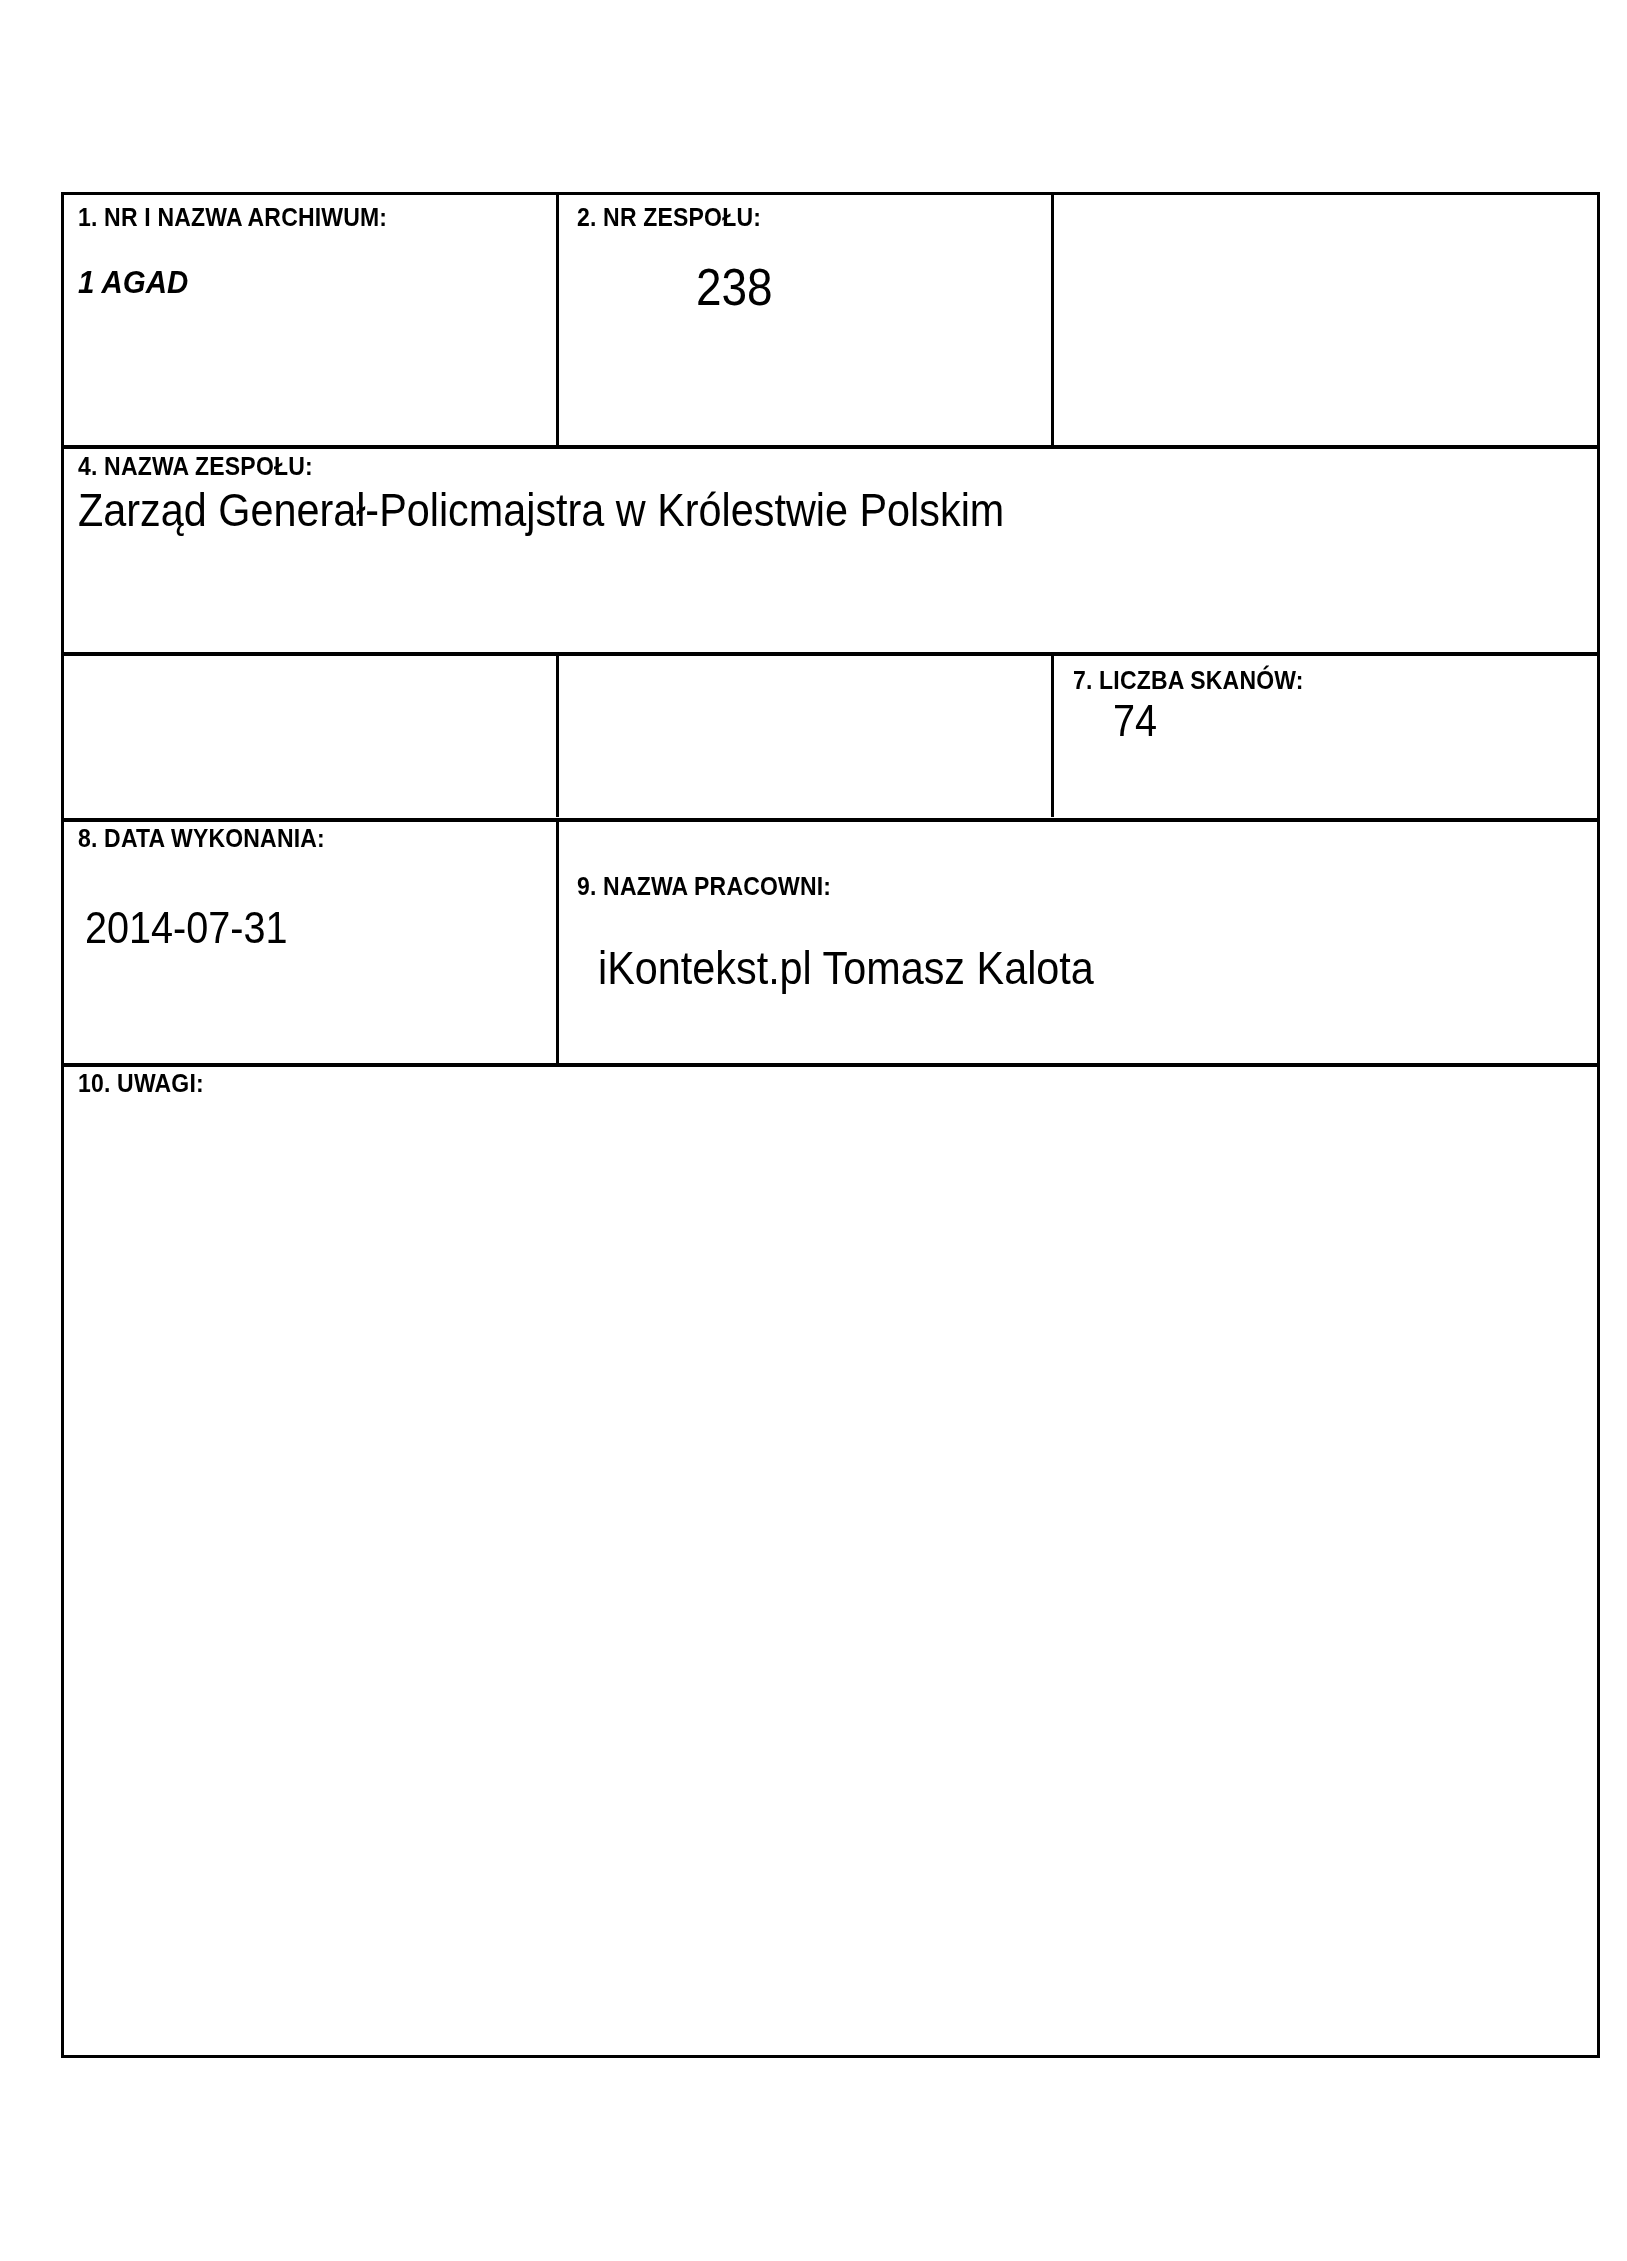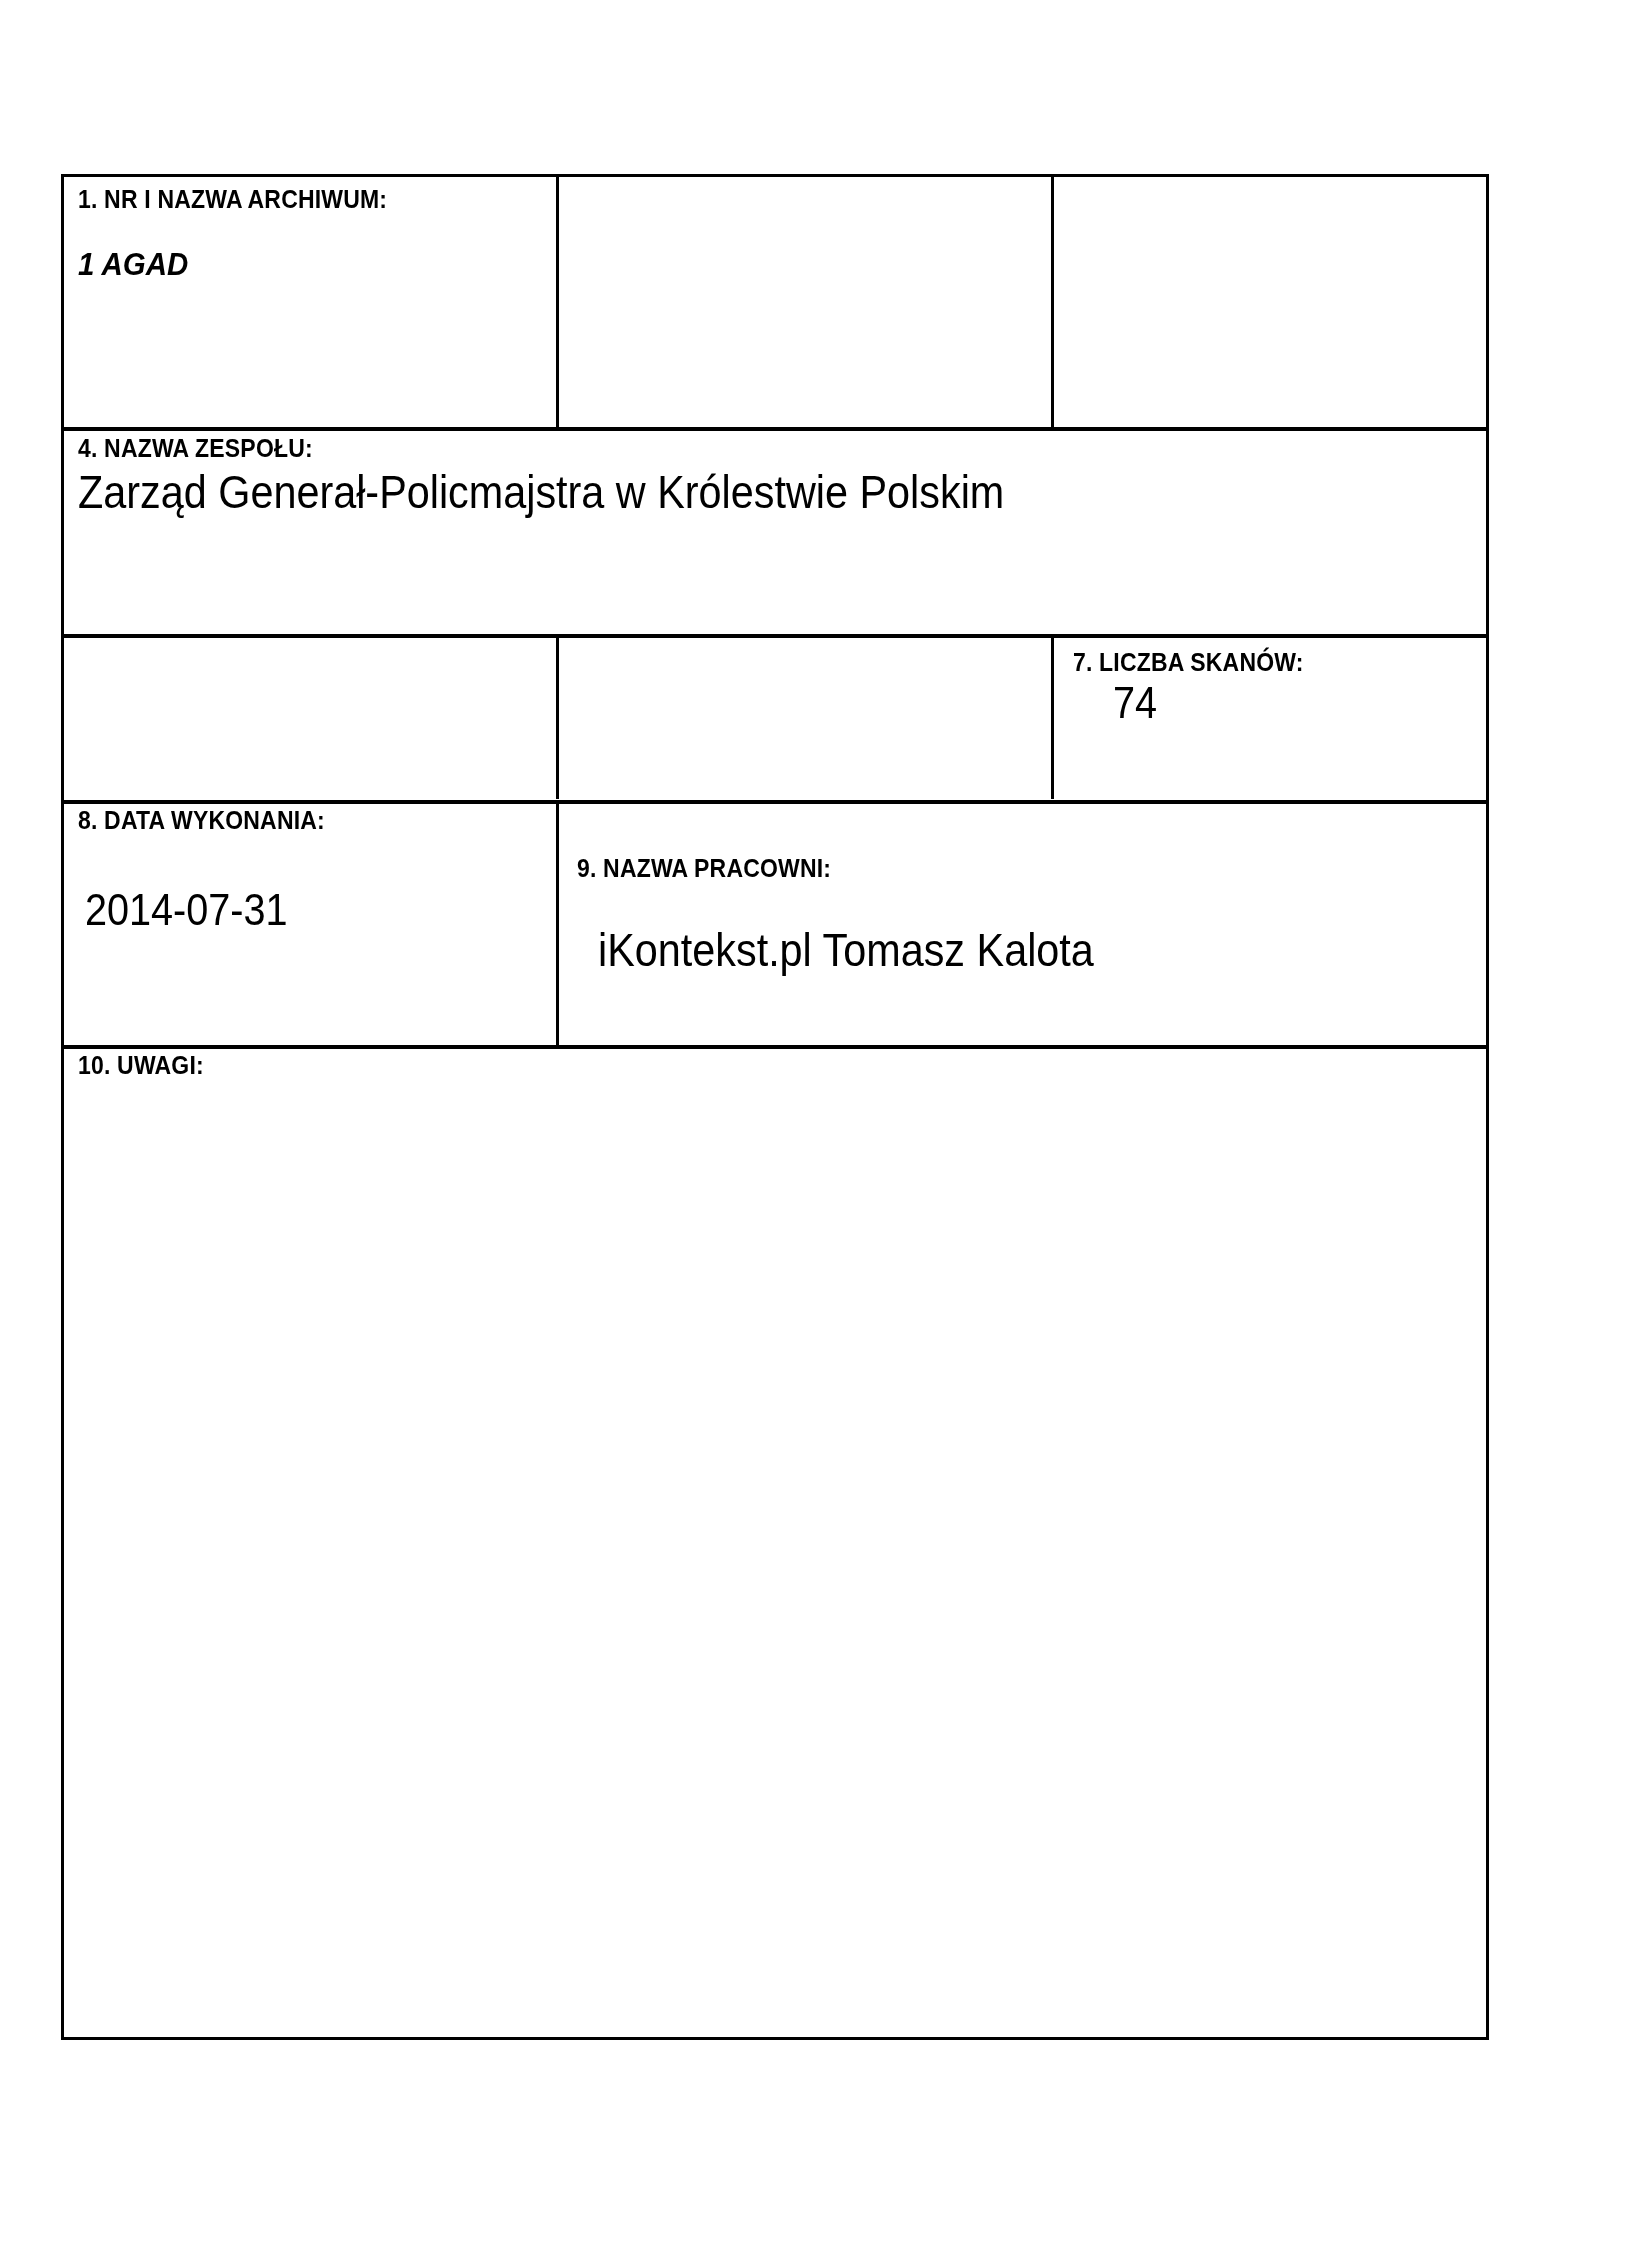--- a/index.html
+++ b/index.html
@@ -20,22 +20,22 @@
     width: 1628px;
     height: 2261px;
     background: #ffffff;
     overflow: hidden;
   }
 
   
   .form-table {
     position: absolute;
     left: 61px;
-    top: 174px;
-    width: 1428px;
+    top: 192px;
+    width: 1539px;
     height: 1866px;
     box-sizing: border-box;
     border: 3.8px solid #000000;
   }
 
   
   .hrule {
     position: absolute;
     left: 0;
     right: 0;
@@ -136,20 +136,24 @@
     <div class="vrule" style="left:492px; top:457px; height:165px;"></div>
     <div class="vrule" style="left:987px; top:457px; height:165px;"></div>
 
     <div class="vrule" style="left:492px; top:623px; height:245px;"></div>
 
     <div class="cell" id="cell-1">
       <div class="cell-label">1. NR I NAZWA ARCHIWUM:</div>
       <div class="cell-value italic-bold" style="left:0px; top:63px;">1 AGAD</div>
     </div>
 
+    <div class="cell" id="cell-2">
+      <div class="cell-label">2. NR ZESPOŁU:</div>
+      <div class="cell-value big" style="left:119px; top:57px;">238</div>
+    </div>
 
 
     <div class="cell" id="cell-4">
       <div class="cell-label">4. NAZWA ZESPOŁU:</div>
       <div class="cell-value name" style="left:0px; top:32px;">Zarząd Generał-Policmajstra w Królestwie Polskim</div>
     </div>
 
 
 
     <div class="cell" id="cell-7">

